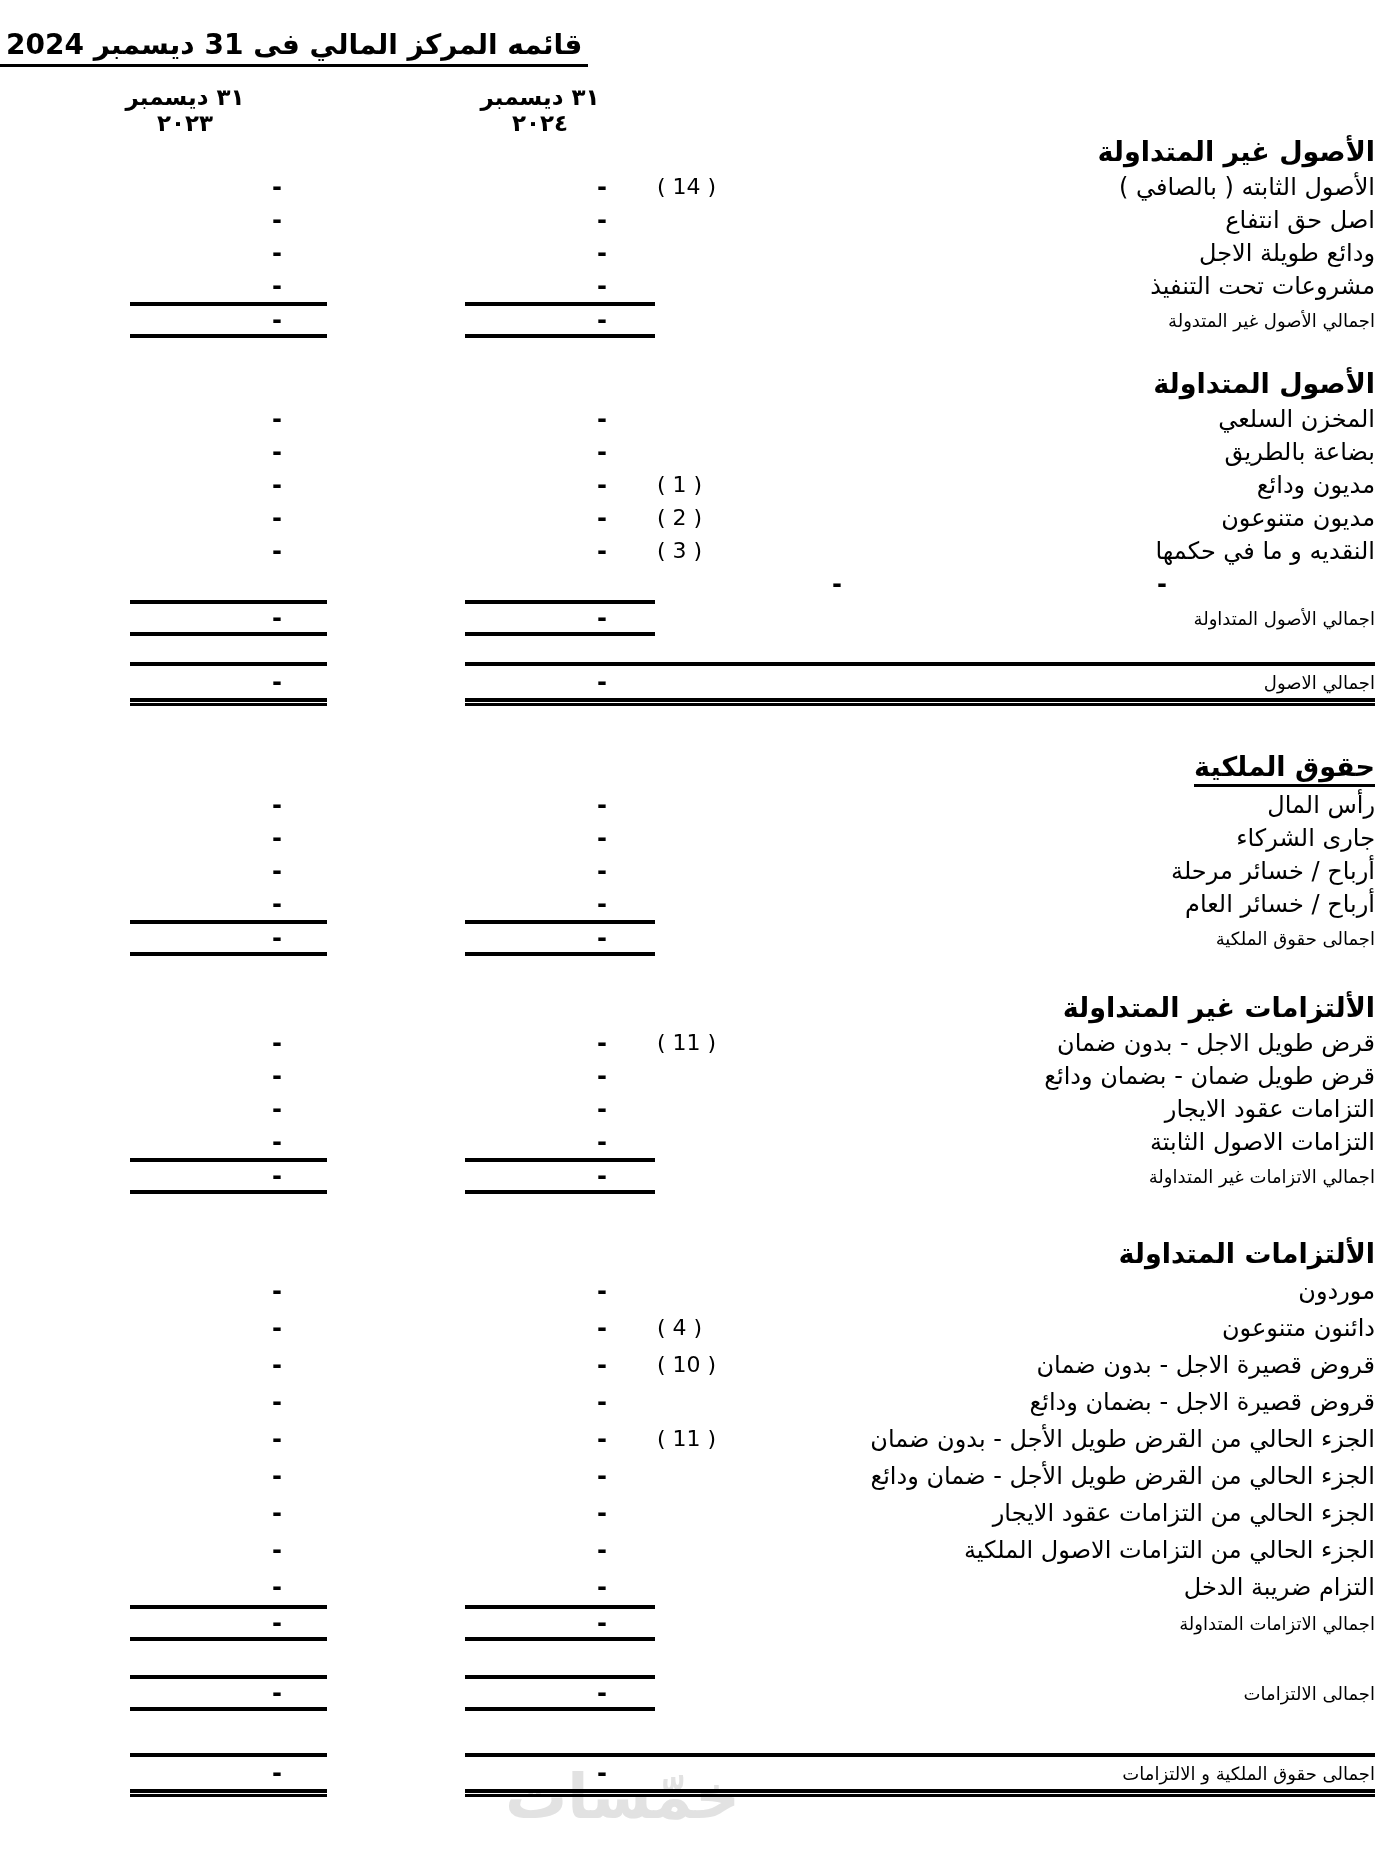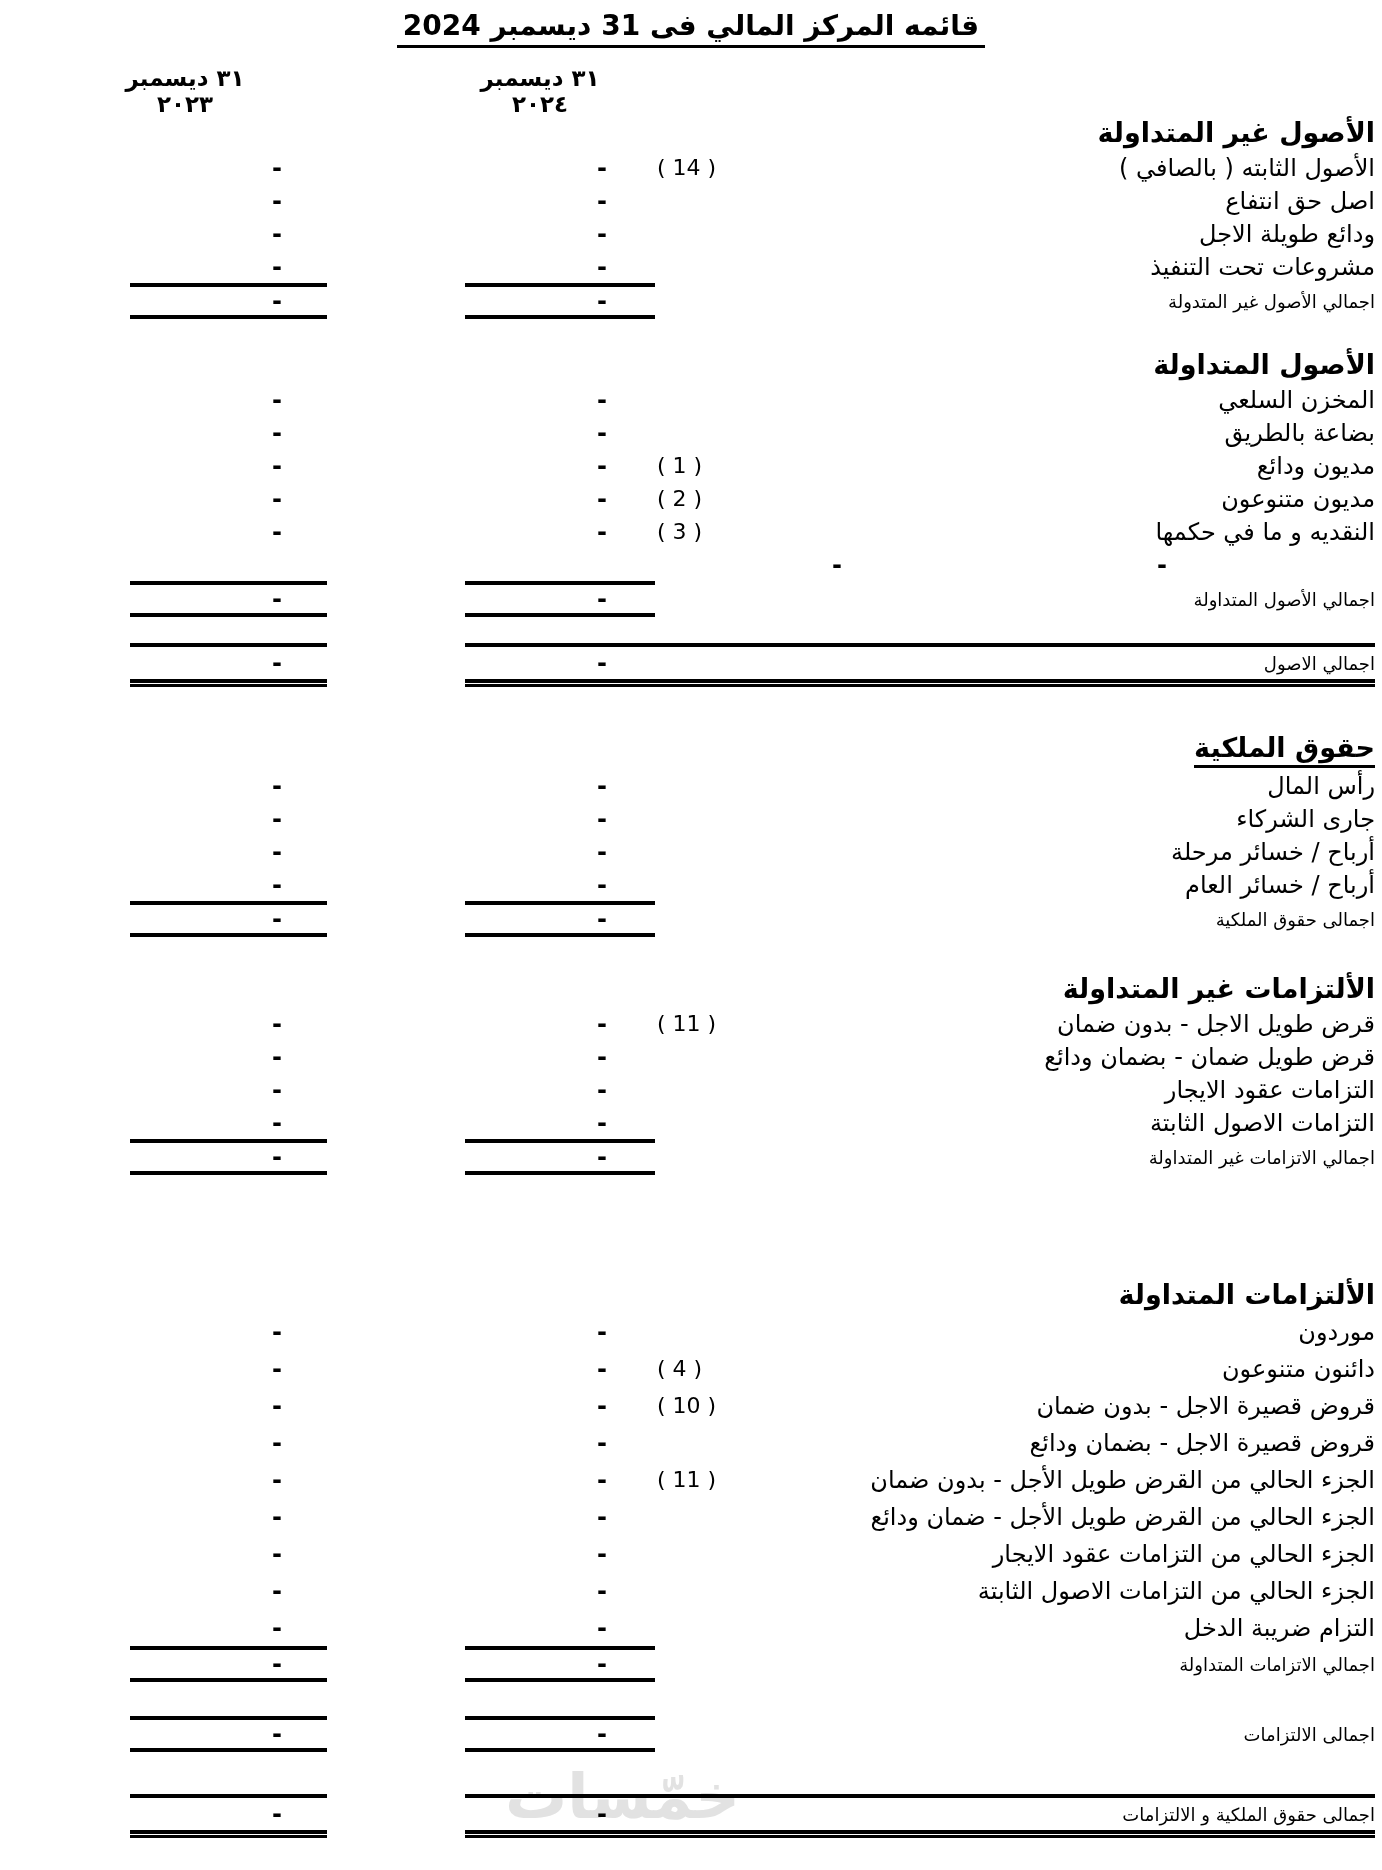--- a/index.html
+++ b/index.html
@@ -7,21 +7,21 @@
     position:relative;width:1382px;height:1870px;margin:0 auto;
     background:#ffffff;overflow:hidden;direction:rtl;color:#000;
     font-family:"DejaVu Sans",sans-serif;
   }
   .watermark{
     position:absolute;top:1760px;left:505px;z-index:0;
     font-size:62px;font-weight:700;color:#e2e2e2;letter-spacing:1px;direction:rtl;
   }
   .content{position:relative;z-index:1;}
   
-  .title-wrap{padding-top:9px;text-align:center;height:50px;}
+  .title-wrap{padding-top:28px;text-align:left;height:50px;}
   .title{display:inline-block;font-size:28px;font-weight:700;
          border-bottom:3px solid #000;padding:0 6px 3px;}
   
   .col-headers{display:flex;margin-top:16px;height:32px;align-items:center;
                font-size:23px;font-weight:700;}
   .ch-sp1{width:757px;}.ch-c{width:170px;text-align:center;}
   .ch-sp2{width:190px;}.ch-p{width:160px;text-align:center;}.ch-sp3{flex:1;}
   
   .row{display:flex;align-items:center;height:33px;}
   .sp-r{width:7px;height:100%;}
@@ -51,21 +51,21 @@
               border-top:3px solid #000;}
   .grand-row{height:40px;}
   .zone{width:720px;height:100%;display:flex;align-items:center;box-sizing:border-box;justify-content:center;}
   .zone .lbl{width:560px;}
   .zone .note{width:160px;}
   
   .sec-header-non_current_assets{margin-top:6px;}
   .sec-header-current_assets{margin-top:26px;}
   .sec-header-equity{margin-top:48px;}
   .sec-header-non_current_liabilities{margin-top:32px;}
-  .sec-header-current_liabilities{margin-top:100px;}
+  .sec-header-current_liabilities{margin-top:40px;}
   .row-current_liabilities{height:37px;}
   .grand-current_assets{margin-top:26px;}
   .subtotal-current_liabilities{margin-top:34px;}
   .grand-current_liabilities{margin-top:42px;}
 </style>
 </head>
 <body>
 
 <div class="page">
   <div class="watermark">خمّسات</div>
@@ -367,21 +367,21 @@
           <div class="sp-r"></div>
           <div class="lbl">الجزء الحالي من التزامات عقود الايجار</div>
           <div class="note"></div>
           <div class="val val24">-</div>
           <div class="gapc"></div>
           <div class="val val23">-</div>
           <div class="sp-l"></div>
         </div>
         <div class="row row-current_liabilities">
           <div class="sp-r"></div>
-          <div class="lbl">الجزء الحالي من التزامات الاصول الثابتة</div>
+          <div class="lbl">الجزء الحالي من التزامات الاصول الملكية</div>
           <div class="note"></div>
           <div class="val val24">-</div>
           <div class="gapc"></div>
           <div class="val val23">-</div>
           <div class="sp-l"></div>
         </div>
         <div class="row row-current_liabilities">
           <div class="sp-r"></div>
           <div class="lbl">التزام ضريبة الدخل</div>
           <div class="note"></div>

